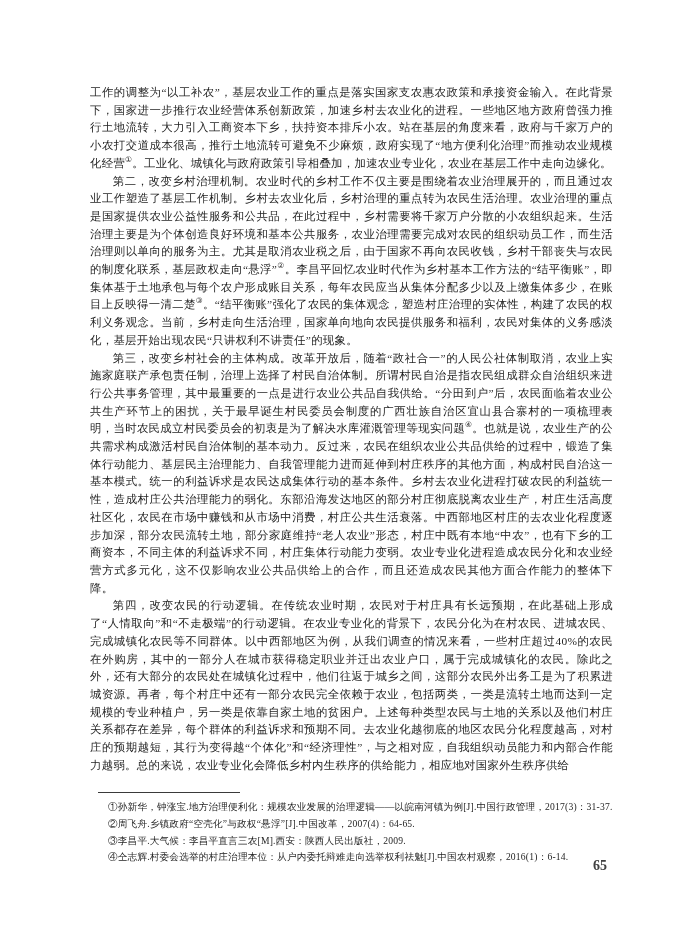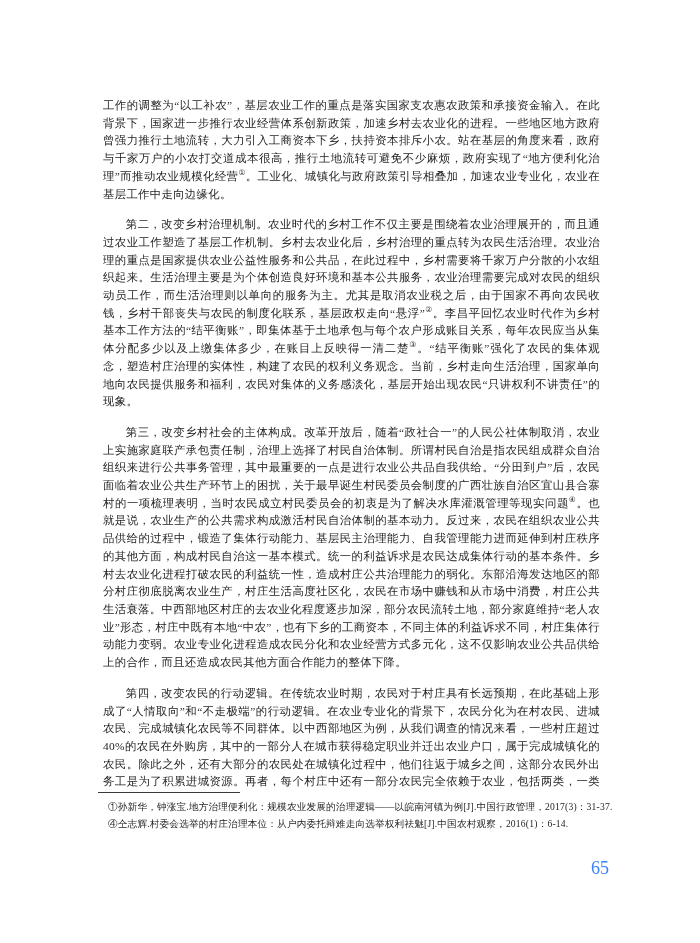--- a/index.html
+++ b/index.html
@@ -20,21 +20,21 @@
   }
   .body-text {
     position: absolute;
     left: 90px;
     top: 84px;
     width: 523px;
     height: 708px;
     overflow: hidden;
   }
   .par {
-    margin: 13px;
+    margin: 0;
     font-size: 11.4px;
     line-height: 17.7px;
     text-align: justify;
     text-justify: inter-character;
     letter-spacing: 0.3px;
     text-indent: 2em;
   }
   .par.no-indent {
     text-indent: 0;
   }
@@ -64,37 +64,40 @@
     text-align: left;
     white-space: nowrap;
     overflow: hidden;
   }
   .page-number {
     position: absolute;
     left: 580px;
     top: 858px;
     width: 40px;
     text-align: center;
-    font-size: 18px;
-    color: #3b82f6;
+    font-size: 14px;
+    color: #404040;
+    font-weight: bold;
   }
 </style>
 </head>
 <body>
 
 <div class="page">
 
   <div class="body-text">
     <p class="par no-indent">工作的调整为“以工补农”，基层农业工作的重点是落实国家支农惠农政策和承接资金输入。在此背景下，国家进一步推行农业经营体系创新政策，加速乡村去农业化的进程。一些地区地方政府曾强力推行土地流转，大力引入工商资本下乡，扶持资本排斥小农。站在基层的角度来看，政府与千家万户的小农打交道成本很高，推行土地流转可避免不少麻烦，政府实现了“地方便利化治理”而推动农业规模化经营<sup>①</sup>。工业化、城镇化与政府政策引导相叠加，加速农业专业化，农业在基层工作中走向边缘化。</p>
     <p class="par">第二，改变乡村治理机制。农业时代的乡村工作不仅主要是围绕着农业治理展开的，而且通过农业工作塑造了基层工作机制。乡村去农业化后，乡村治理的重点转为农民生活治理。农业治理的重点是国家提供农业公益性服务和公共品，在此过程中，乡村需要将千家万户分散的小农组织起来。生活治理主要是为个体创造良好环境和基本公共服务，农业治理需要完成对农民的组织动员工作，而生活治理则以单向的服务为主。尤其是取消农业税之后，由于国家不再向农民收钱，乡村干部丧失与农民的制度化联系，基层政权走向“悬浮”<sup>②</sup>。李昌平回忆农业时代作为乡村基本工作方法的“结平衡账”，即集体基于土地承包与每个农户形成账目关系，每年农民应当从集体分配多少以及上缴集体多少，在账目上反映得一清二楚<sup>③</sup>。“结平衡账”强化了农民的集体观念，塑造村庄治理的实体性，构建了农民的权利义务观念。当前，乡村走向生活治理，国家单向地向农民提供服务和福利，农民对集体的义务感淡化，基层开始出现农民“只讲权利不讲责任”的现象。</p>
     <p class="par">第三，改变乡村社会的主体构成。改革开放后，随着“政社合一”的人民公社体制取消，农业上实施家庭联产承包责任制，治理上选择了村民自治体制。所谓村民自治是指农民组成群众自治组织来进行公共事务管理，其中最重要的一点是进行农业公共品自我供给。“分田到户”后，农民面临着农业公共生产环节上的困扰，关于最早诞生村民委员会制度的广西壮族自治区宜山县合寨村的一项梳理表明，当时农民成立村民委员会的初衷是为了解决水库灌溉管理等现实问题<sup>④</sup>。也就是说，农业生产的公共需求构成激活村民自治体制的基本动力。反过来，农民在组织农业公共品供给的过程中，锻造了集体行动能力、基层民主治理能力、自我管理能力进而延伸到村庄秩序的其他方面，构成村民自治这一基本模式。统一的利益诉求是农民达成集体行动的基本条件。乡村去农业化进程打破农民的利益统一性，造成村庄公共治理能力的弱化。东部沿海发达地区的部分村庄彻底脱离农业生产，村庄生活高度社区化，农民在市场中赚钱和从市场中消费，村庄公共生活衰落。中西部地区村庄的去农业化程度逐步加深，部分农民流转土地，部分家庭维持“老人农业”形态，村庄中既有本地“中农”，也有下乡的工商资本，不同主体的利益诉求不同，村庄集体行动能力变弱。农业专业化进程造成农民分化和农业经营方式多元化，这不仅影响农业公共品供给上的合作，而且还造成农民其他方面合作能力的整体下降。</p>
     <p class="par">第四，改变农民的行动逻辑。在传统农业时期，农民对于村庄具有长远预期，在此基础上形成了“人情取向”和“不走极端”的行动逻辑。在农业专业化的背景下，农民分化为在村农民、进城农民、完成城镇化农民等不同群体。以中西部地区为例，从我们调查的情况来看，一些村庄超过40%的农民在外购房，其中的一部分人在城市获得稳定职业并迁出农业户口，属于完成城镇化的农民。除此之外，还有大部分的农民处在城镇化过程中，他们往返于城乡之间，这部分农民外出务工是为了积累进城资源。再者，每个村庄中还有一部分农民完全依赖于农业，包括两类，一类是流转土地而达到一定规模的专业种植户，另一类是依靠自家土地的贫困户。上述每种类型农民与土地的关系以及他们村庄关系都存在差异，每个群体的利益诉求和预期不同。去农业化越彻底的地区农民分化程度越高，对村庄的预期越短，其行为变得越“个体化”和“经济理性”，与之相对应，自我组织动员能力和内部合作能力越弱。总的来说，农业专业化会降低乡村内生秩序的供给能力，相应地对国家外生秩序供给</p>
   </div>
 
   <div class="footnote-area">
     <div class="fn-rule"></div>
     <p class="fn">①孙新华，钟涨宝.地方治理便利化：规模农业发展的治理逻辑——以皖南河镇为例[J].中国行政管理，2017(3)：31-37.</p>
+    <p class="fn">②周飞舟.乡镇政府“空壳化”与政权“悬浮”[J].中国改革，2007(4)：64-65.</p>
+    <p class="fn">③李昌平.大气候：李昌平直言三农[M].西安：陕西人民出版社，2009.</p>
     <p class="fn">④仝志辉.村委会选举的村庄治理本位：从户内委托辩难走向选举权利祛魅[J].中国农村观察，2016(1)：6-14.</p>
   </div>
 
   <div class="page-number">65</div>
 
 </div>
 
 </body></html>

